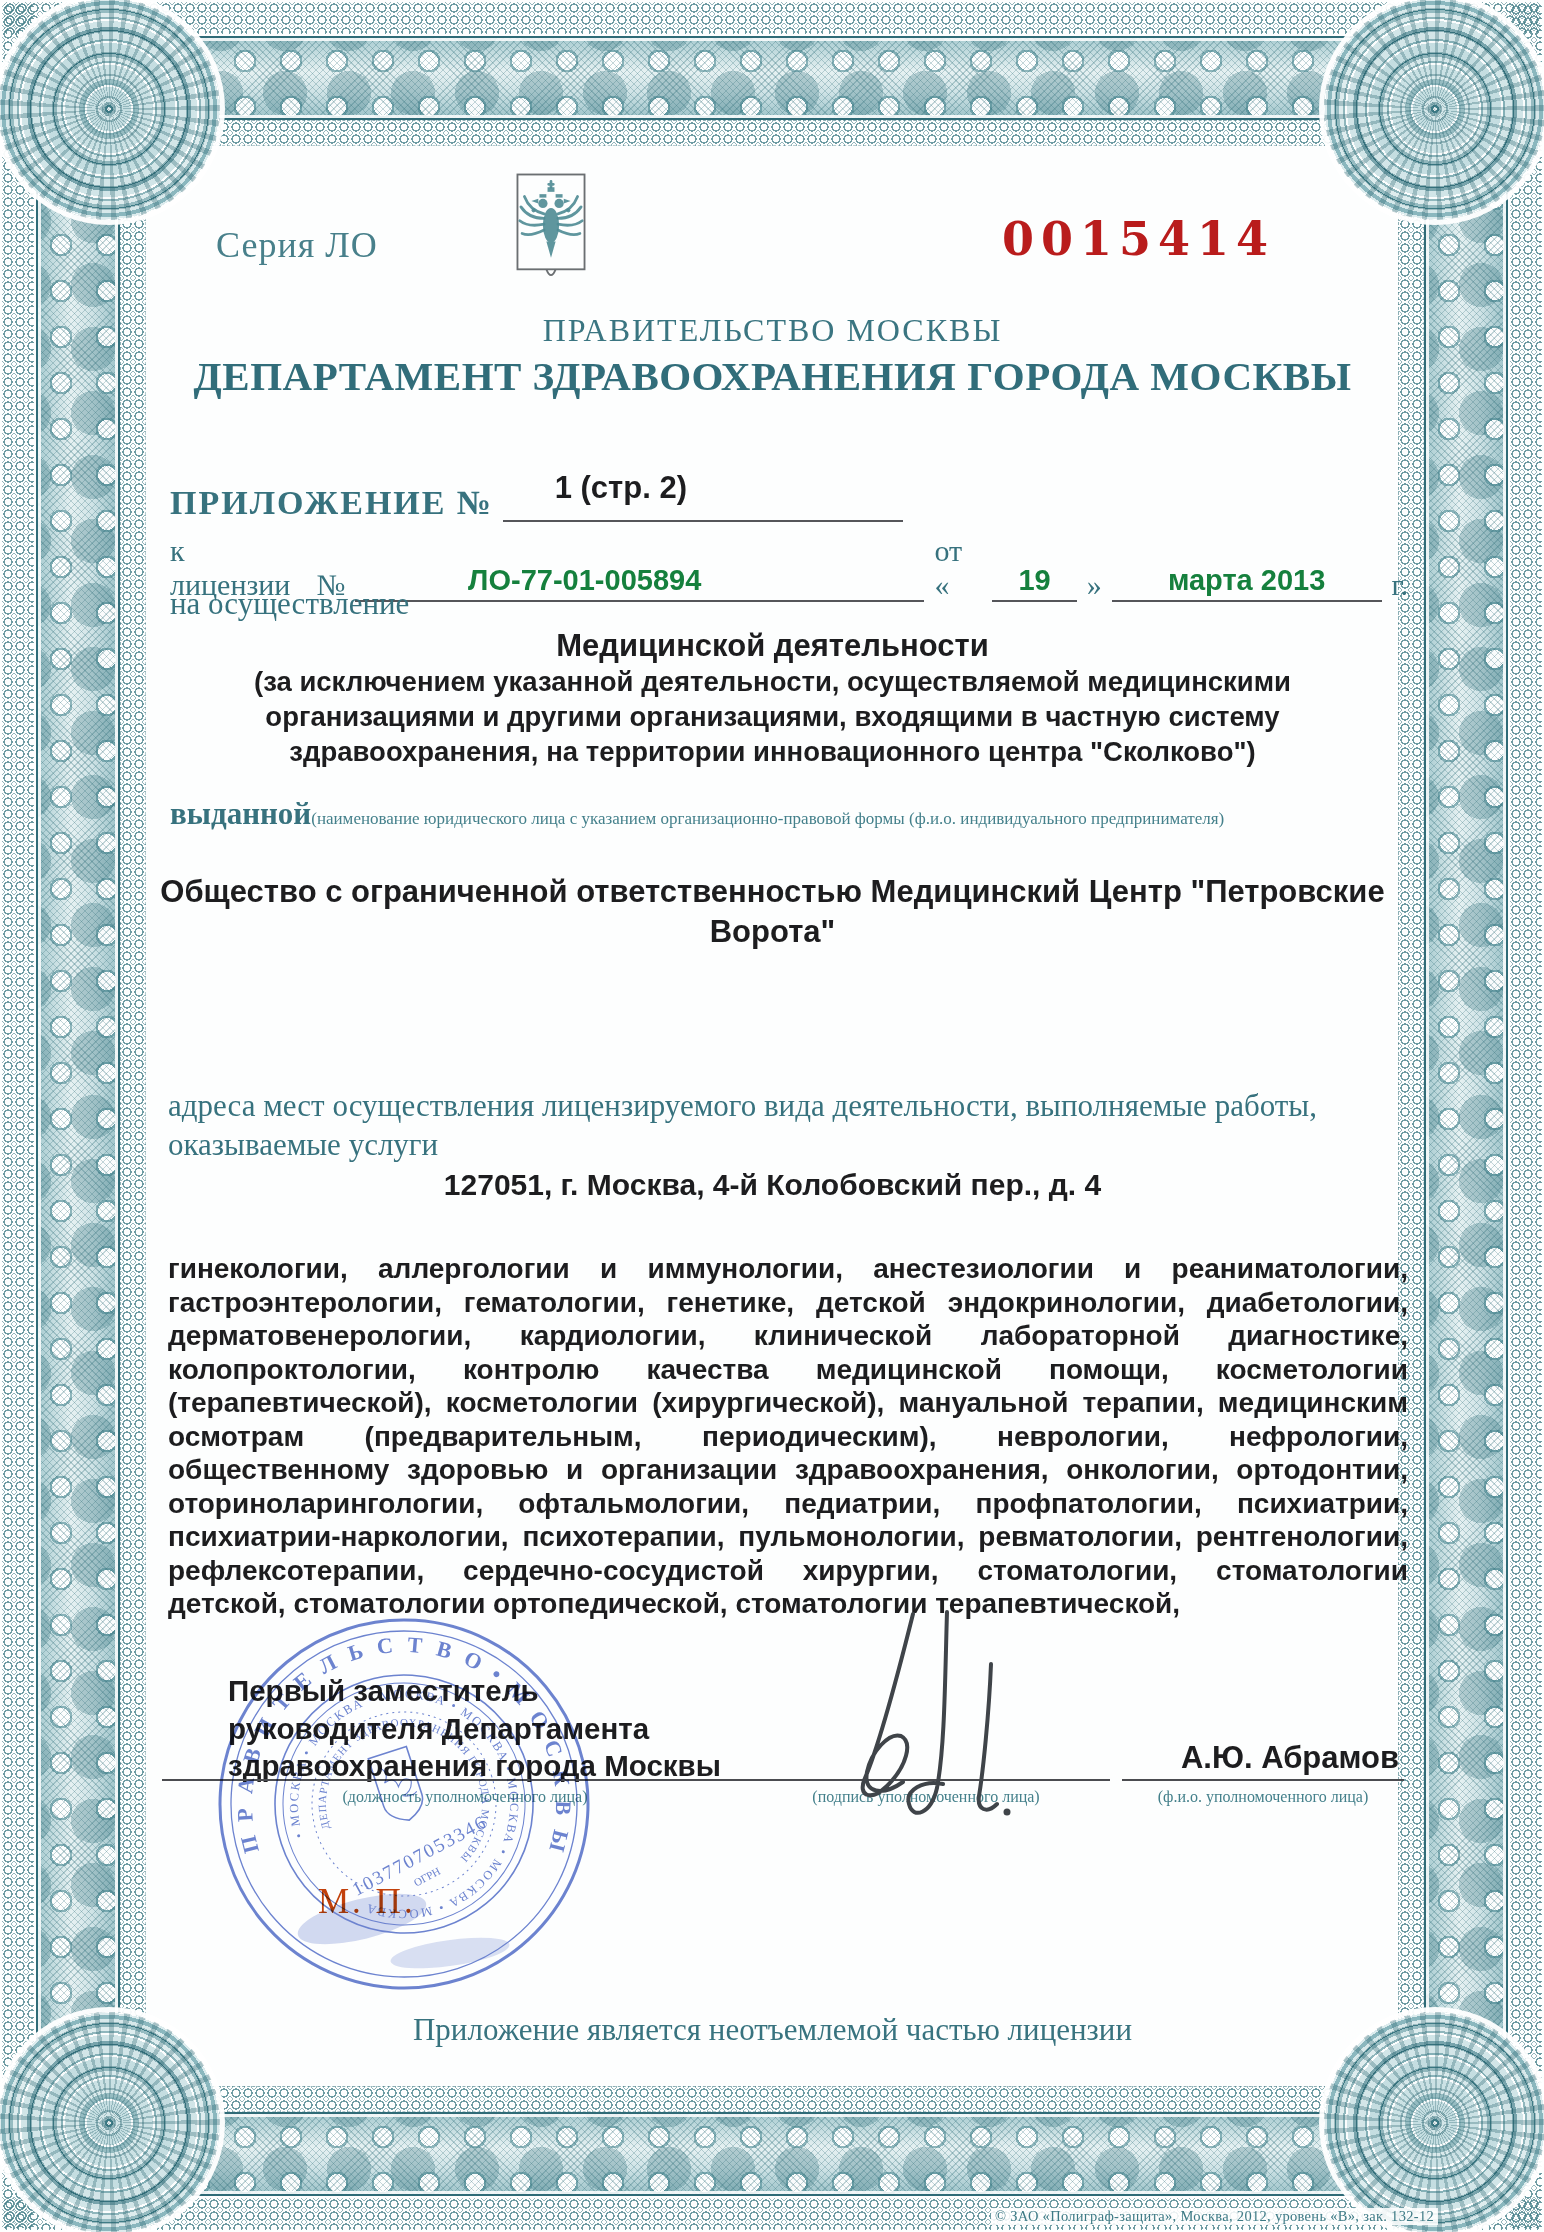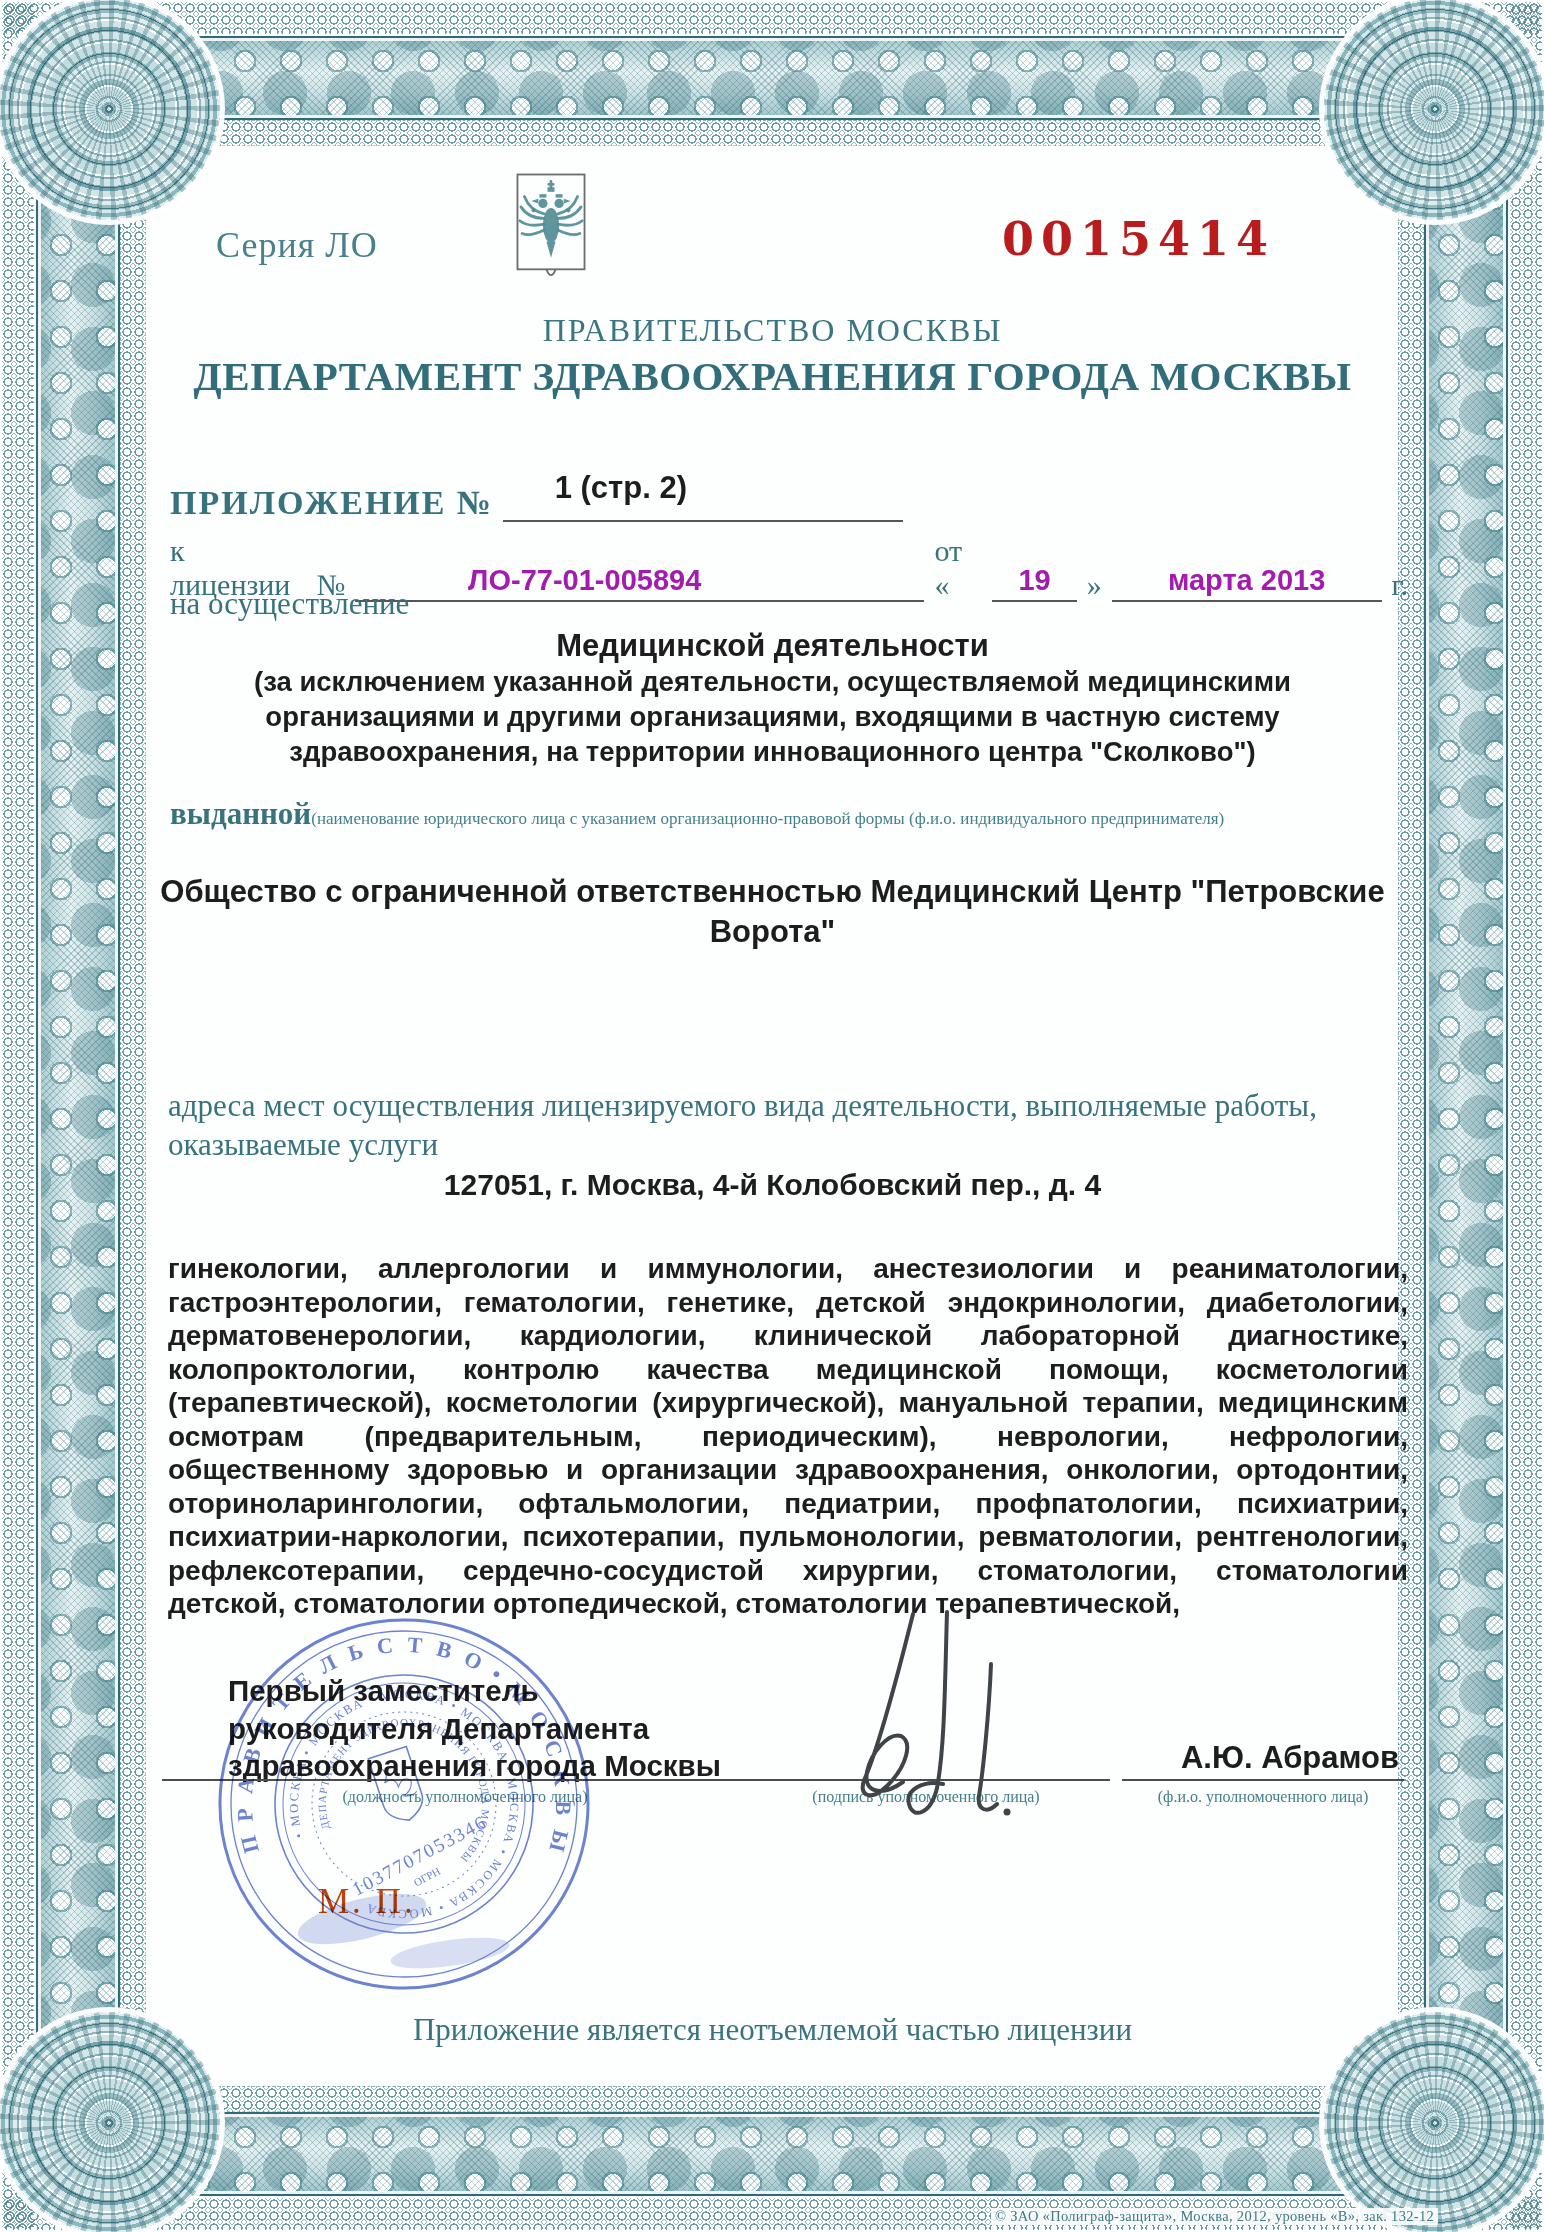--- a/index.html
+++ b/index.html
@@ -72,21 +72,21 @@
   .lbl-annex{font-size:34px;font-weight:bold;letter-spacing:2px;}
   .fill-line{display:inline-flex;border-bottom:2px solid #55565a;align-items:flex-end;}
   .line-annex{width:400px;height:52px;}
   .line-annex b{display:inline-block;transform:translateY(-14px);padding-left:52px;font-size:31px;
      color:#1D1D1F;font-family:"Liberation Sans",sans-serif;}
 
   .row-license{left:170px;top:534px;width:1238px;gap:10px;font-size:30px;}
   .line-num{width:480px;height:46px;justify-content:center;padding-right:110px;}
   .line-day{width:88px;height:46px;justify-content:center;}
   .line-date{width:282px;height:46px;justify-content:center;}
-  .row-license b{font-size:29px;color:#a21caf;font-family:"Liberation Sans",sans-serif;transform:translateY(-3px);}
+  .row-license b{font-size:29px;color:#15803d;font-family:"Liberation Sans",sans-serif;transform:translateY(-3px);}
 
   .for-activity{left:170px;top:586px;font-size:31px;}
   .act-title{left:150px;top:628px;width:1245px;font-size:31px;}
   .act-note{left:160px;top:664px;width:1225px;font-size:27.5px;line-height:35px;}
 
   .row-issued{left:170px;top:796px;width:1238px;display:flex;align-items:baseline;gap:0;}
   .issued-lbl{font-size:31px;font-weight:bold;}
   .issued-note{font-size:17px;color:#44808b;}
 
   .org{left:150px;top:872px;width:1245px;font-size:31px;line-height:40px;}

